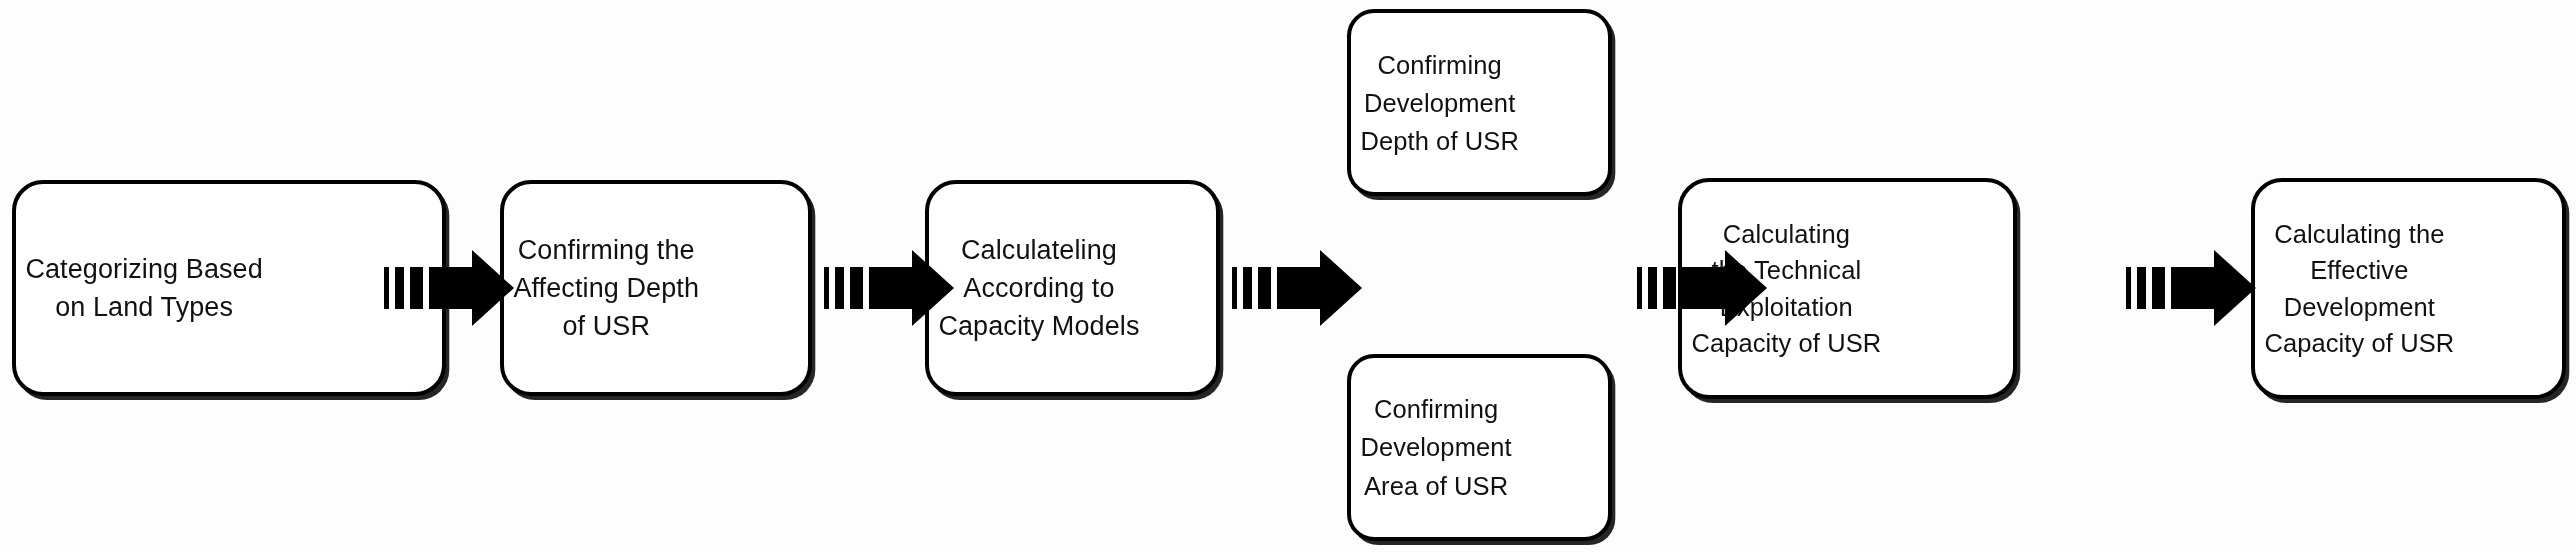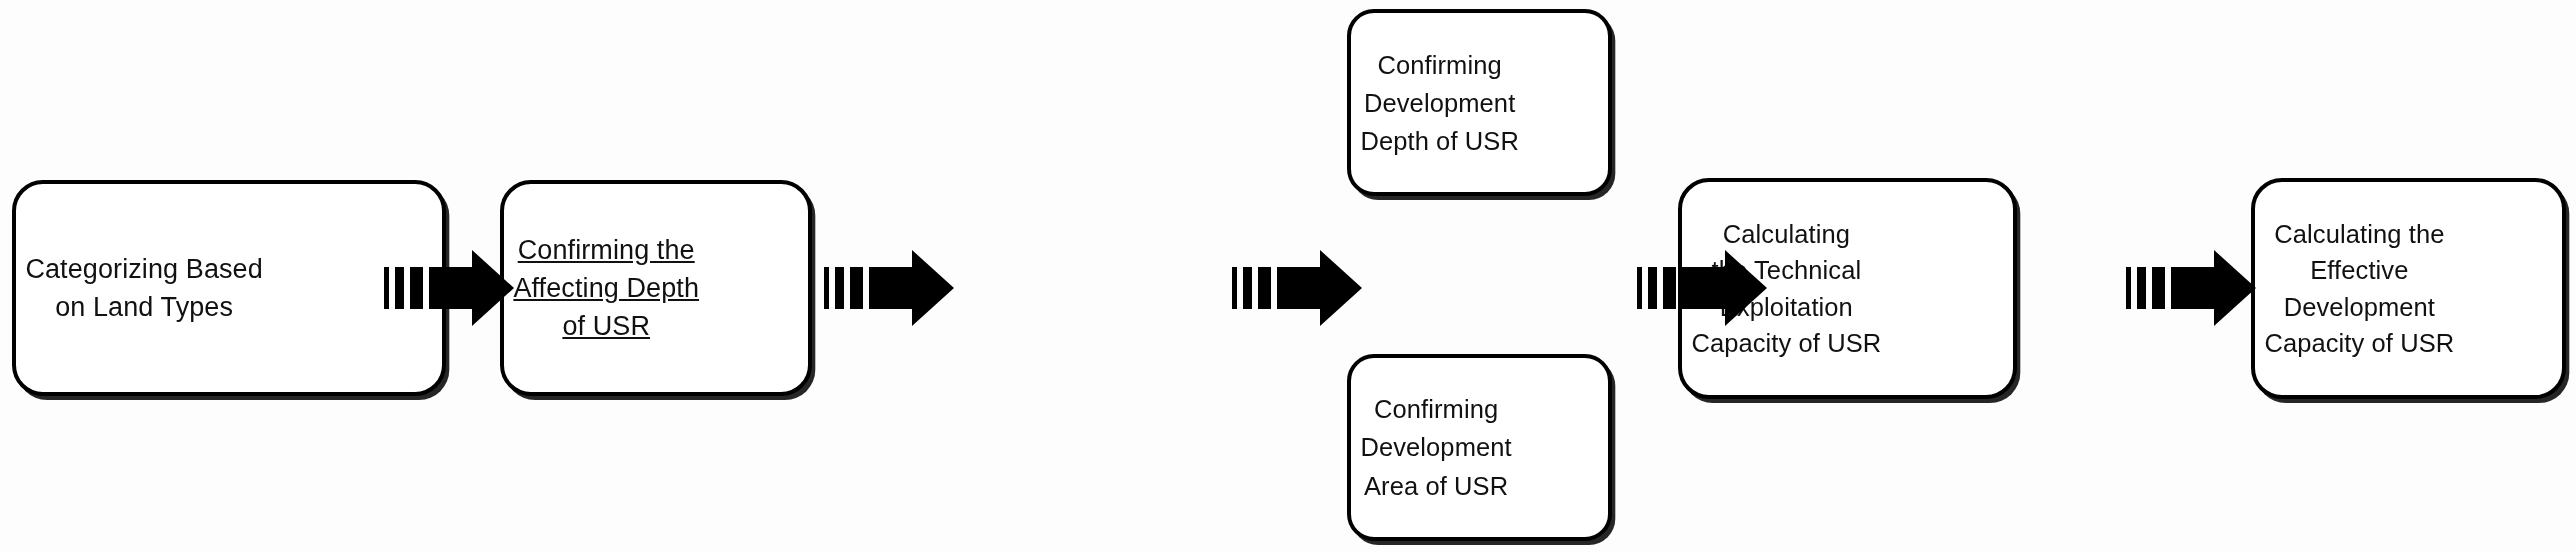--- a/index.html
+++ b/index.html
@@ -34,21 +34,21 @@
     font-size: 27px;
     line-height: 1.42;
     letter-spacing: 0.1px;
     font-weight: 400;
     padding: 0 9.4px;
     white-space: pre-line;
   }
 
   
   #node-0 { left: 12px;   top: 180px; width: 434px; height: 216px; }
-  #node-1 { left: 500px;  top: 180px; width: 312px; height: 216px; text-decoration: underline; }
+  #node-1 { left: 500px;  top: 180px; width: 312px; height: 216px; }
   #node-2 { left: 925px; top: 180px; width: 295px; height: 216px; }
   #node-3 { left: 1347px; top: 9.4px;  width: 265px; height: 187px; border-radius: 27px; }
   #node-4 { left: 1347px; top: 354px; width: 265px; height: 187px; border-radius: 27px; }
   #node-5 { left: 1678px; top: 178px; width: 339px; height: 221px; }
   #node-6 { left: 2251px; top: 178px; width: 315px; height: 221px; }
 
   #node-3 .label, #node-4 .label { font-size: 25.5px; line-height: 1.5; }
   #node-5 .label, #node-6 .label { font-size: 25.5px; line-height: 1.42; }
 
   
@@ -95,20 +95,25 @@
     <span class="label">Categorizing Based
 on Land Types</span>
   </div>
 
   <div class="node" id="node-1">
     <span class="label">Confirming the
 Affecting Depth
 of USR</span>
   </div>
 
+  <div class="node" id="node-2">
+    <span class="label">Calculateling
+According to
+Capacity Models</span>
+  </div>
 
   <div class="node" id="node-3">
     <span class="label">Confirming
 Development
 Depth of USR</span>
   </div>
 
   <div class="node" id="node-4">
     <span class="label">Confirming
 Development

